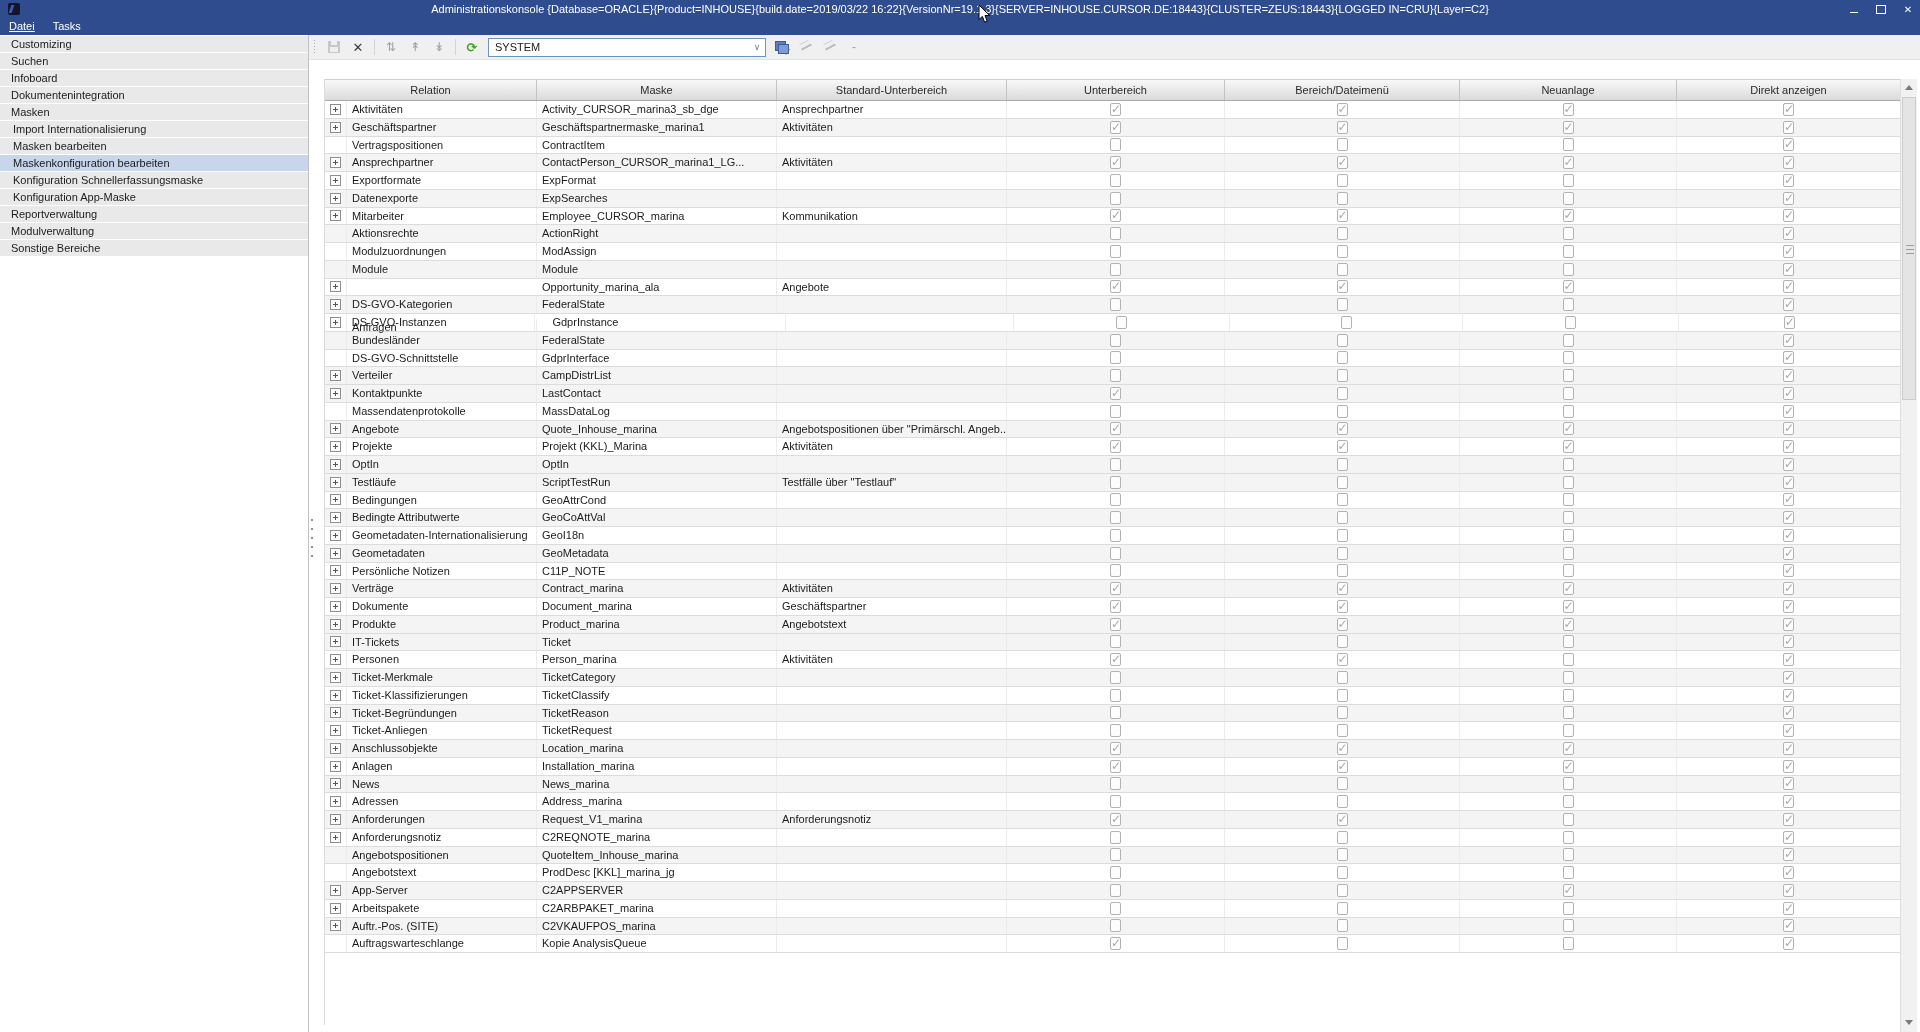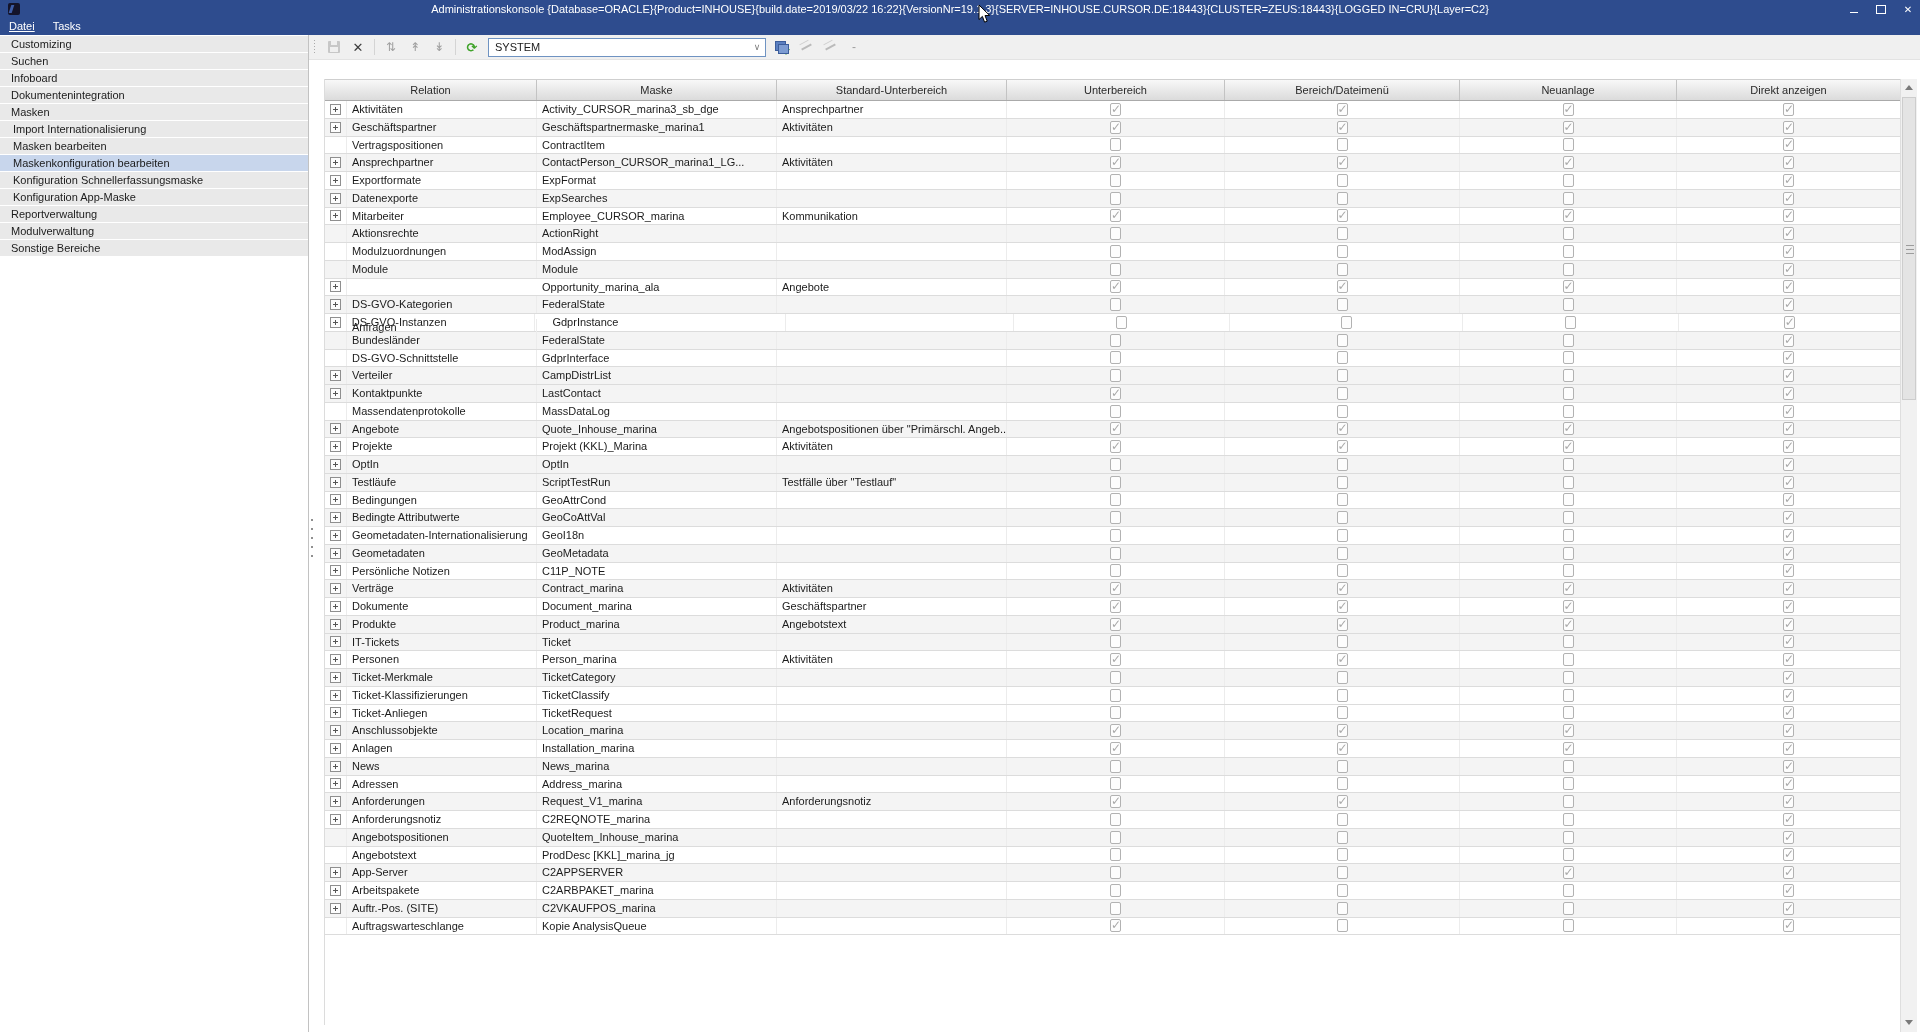--- a/index.html
+++ b/index.html
@@ -827,20 +827,40 @@
           <span class="tc ccell" style="width: 235px;">
             <span class="cb"></span>
           </span>
           <span class="tc ccell" style="width: 217px;">
             <span class="cb"></span>
           </span>
           <span class="tc ccell" style="width: 224px;">
             <span class="cb on"></span>
           </span>
         </div>
+        <div class="trow alt">
+          <span class="tc ecell" style="width: 22px;">
+            <i class="expicon"></i>
+          </span>
+          <span class="tc txt" style="width: 190px;">Ticket-Begründungen</span>
+          <span class="tc txt" style="width: 240px;">TicketReason</span>
+          <span class="tc txt" style="width: 230px;"></span>
+          <span class="tc ccell" style="width: 218px;">
+            <span class="cb"></span>
+          </span>
+          <span class="tc ccell" style="width: 235px;">
+            <span class="cb"></span>
+          </span>
+          <span class="tc ccell" style="width: 217px;">
+            <span class="cb"></span>
+          </span>
+          <span class="tc ccell" style="width: 224px;">
+            <span class="cb on"></span>
+          </span>
+        </div>
         <div class="trow">
           <span class="tc ecell" style="width: 22px;">
             <i class="expicon"></i>
           </span>
           <span class="tc txt" style="width: 190px;">Ticket-Anliegen</span>
           <span class="tc txt" style="width: 240px;">TicketRequest</span>
           <span class="tc txt" style="width: 230px;"></span>
           <span class="tc ccell" style="width: 218px;">
             <span class="cb"></span>
           </span>

